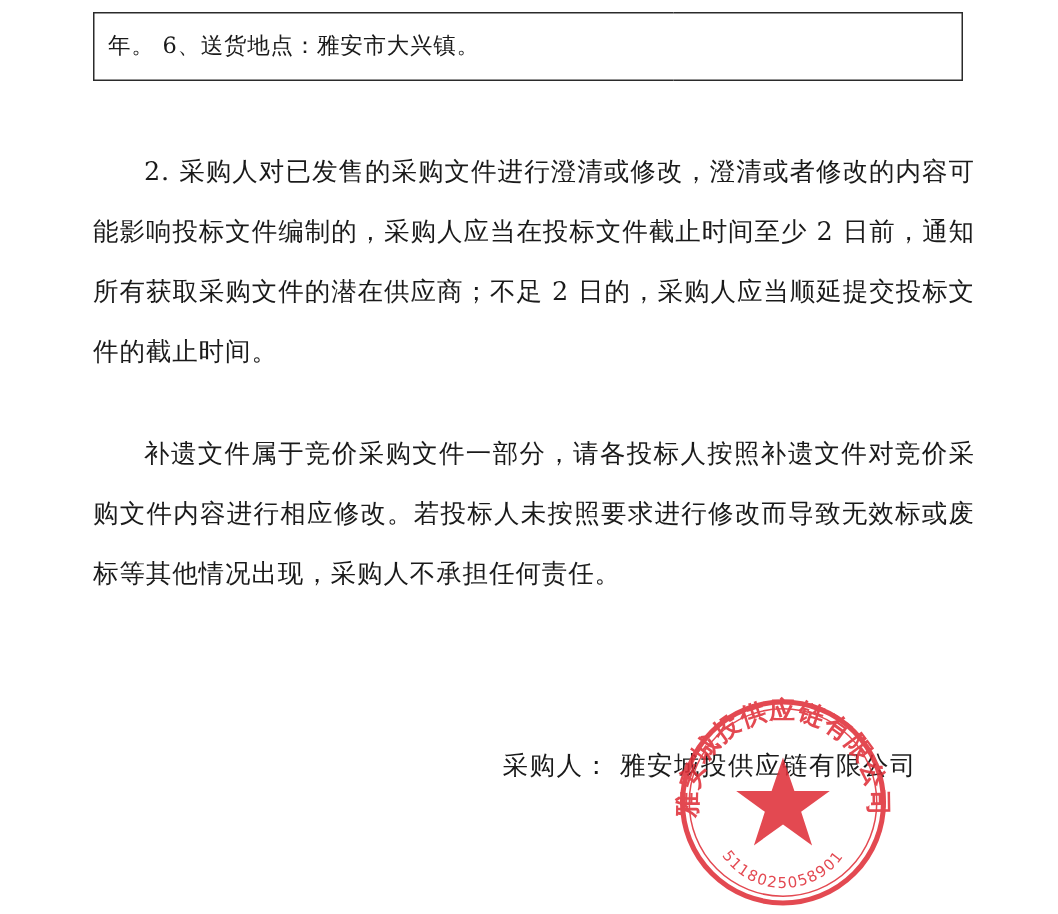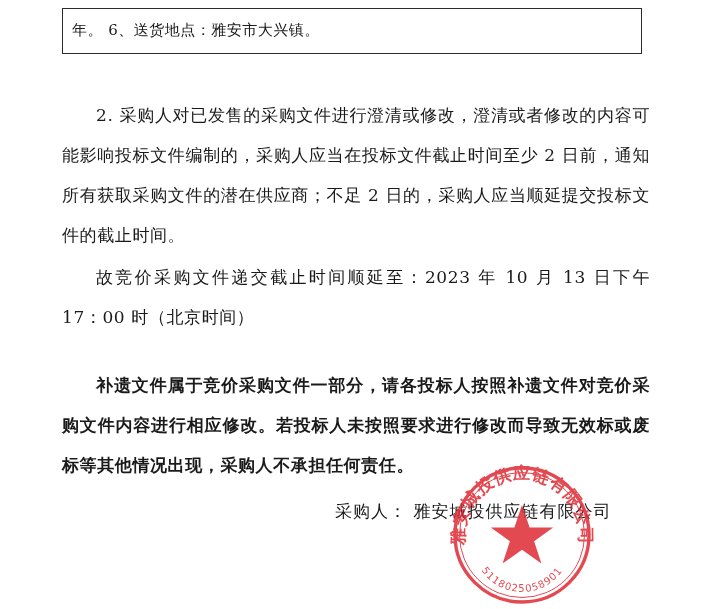--- a/index.html
+++ b/index.html
@@ -62,21 +62,21 @@
     font-size: 17px;
     line-height: 40px;
     text-align: justify;
     text-justify: inter-ideograph;
     letter-spacing: 0.6px;
   }
   p.indent {
     text-indent: 2em;
   }
   .bold-para {
-    font-weight: bold;
+    font-weight: normal;
   }
   .spacer {
     height: 26px;
   }
 
   
   .sign-block {
     position: absolute;
     left: 320px;
     top: 490px;
@@ -129,21 +129,20 @@
       <tbody>
           <tr>
         <td class="row-top" colspan="3">年。  6、送货地点：雅安市大兴镇。</td>
       </tr>
     </tbody>
       </table>
   </div>
 
   <div class="body">
     <p class="para indent">2. 采购人对已发售的采购文件进行澄清或修改，澄清或者修改的内容可能影响投标文件编制的，采购人应当在投标文件截止时间至少 2 日前，通知所有获取采购文件的潜在供应商；不足 2 日的，采购人应当顺延提交投标文件的截止时间。</p>
-    <p class="para indent">故竞价采购文件递交截止时间顺延至：2023 年 10 月 13 日下午 17：00 时（北京时间）</p>
     <div class="spacer"></div>
     <p class="para indent bold-para">补遗文件属于竞价采购文件一部分，请各投标人按照补遗文件对竞价采购文件内容进行相应修改。若投标人未按照要求进行修改而导致无效标或废标等其他情况出现，采购人不承担任何责任。</p>
   </div>
 
   <div class="sign-block">
     <div class="sign-line">采购人：  雅安城投供应链有限公司</div>
   </div>
 
   <div class="seal">
     <svg width="170" height="170" viewBox="0 0 170 170" xmlns="http://www.w3.org/2000/svg">

